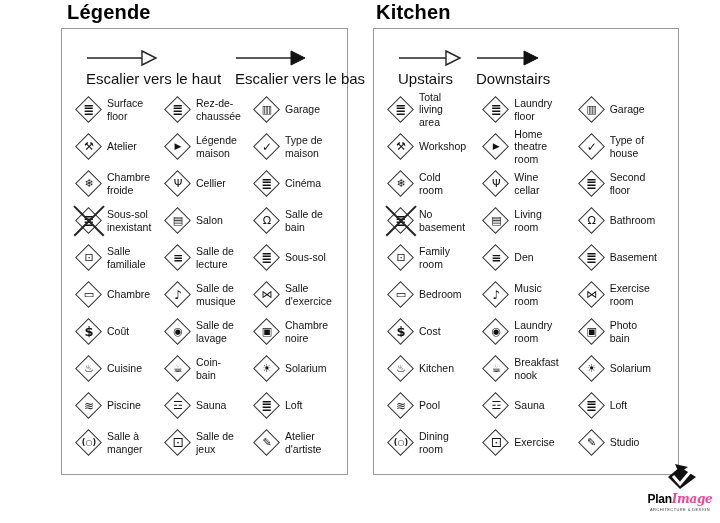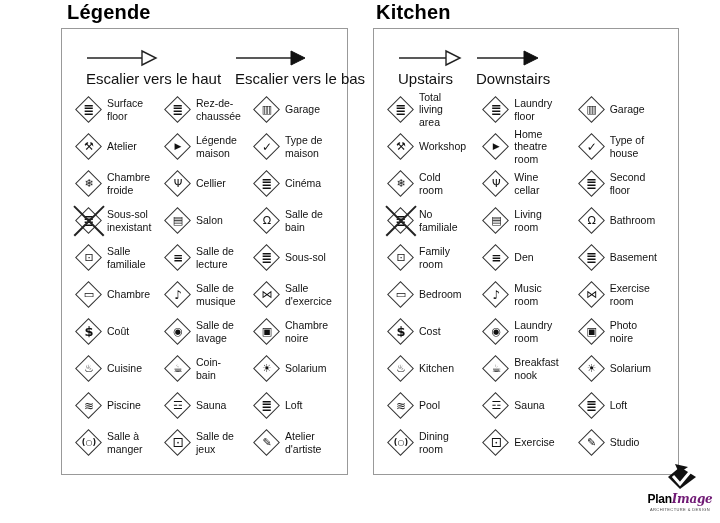--- a/index.html
+++ b/index.html
@@ -50,21 +50,21 @@
   .label{
     font-size:10.5px;line-height:1.15;white-space:pre-line;color:#111;
   }
   #logo{
     position:absolute;left:646px;top:464px;width:68px;text-align:center;
   }
   #logo svg{display:block;margin:0 auto;}
   .brand{line-height:1;white-space:nowrap;}
   .brand-bold{font-size:12px;font-weight:bold;color:#000;letter-spacing:-.3px;}
   .brand-italic{
-    font-size:12px;font-weight:bold;font-style:italic;color:#701a75;
+    font-size:12px;font-weight:bold;font-style:italic;color:#ec4899;
     font-family:"DejaVu Serif",serif;letter-spacing:-.3px;
   }
   .tagline{font-size:4px;color:#444;letter-spacing:.4px;margin-top:1px;}
 </style>
 </head>
 <body>
 
 <div class="panel-title" id="title-fr">Légende</div>
 <div class="panel-title" id="title-en">Kitchen</div>
 
@@ -405,21 +405,21 @@
         </span>
         <span class="label">Second
 floor</span>
       </div>
       <div class="cell">
         <span class="icon crossed">
           <span class="dsq"></span>
           <span class="glyph" style="font-size: 13px; font-weight: bold;">≣</span>
         </span>
         <span class="label">No
-familiale</span>
+basement</span>
       </div>
       <div class="cell">
         <span class="icon">
           <span class="dsq"></span>
           <span class="glyph" style="font-size: 11px;">▤</span>
         </span>
         <span class="label">Living
 room</span>
       </div>
       <div class="cell">
@@ -488,21 +488,21 @@
         </span>
         <span class="label">Laundry
 room</span>
       </div>
       <div class="cell">
         <span class="icon">
           <span class="dsq"></span>
           <span class="glyph" style="font-size: 11px;">▣</span>
         </span>
         <span class="label">Photo
-noire</span>
+bain</span>
       </div>
       <div class="cell">
         <span class="icon">
           <span class="dsq"></span>
           <span class="glyph" style="font-size: 11px;">♨</span>
         </span>
         <span class="label">Kitchen</span>
       </div>
       <div class="cell">
         <span class="icon">

